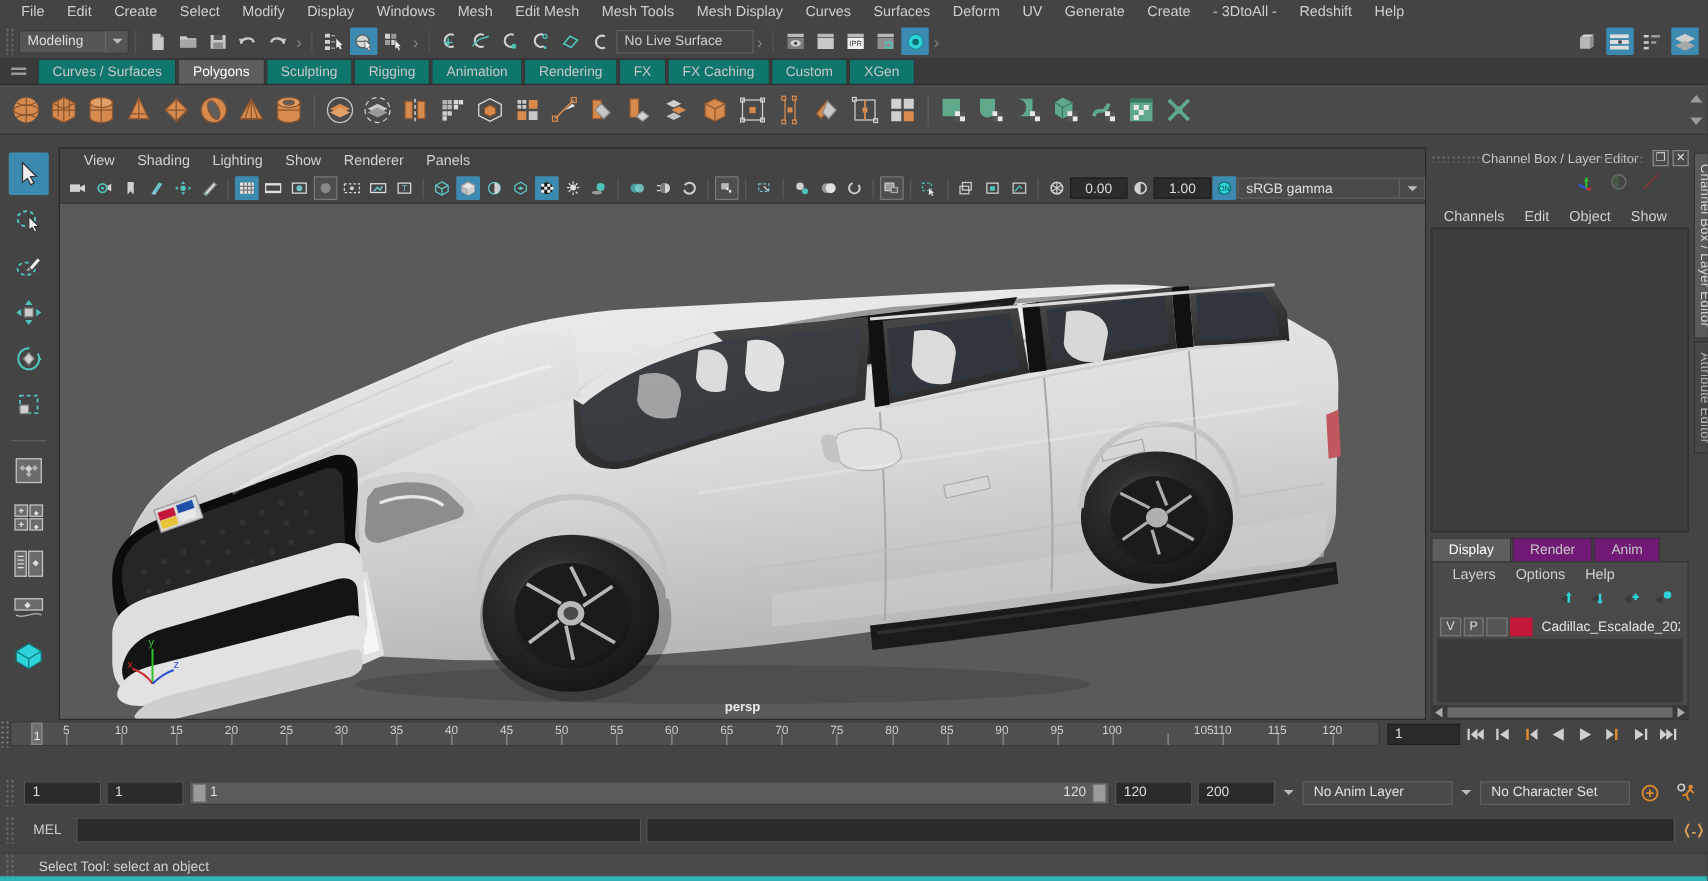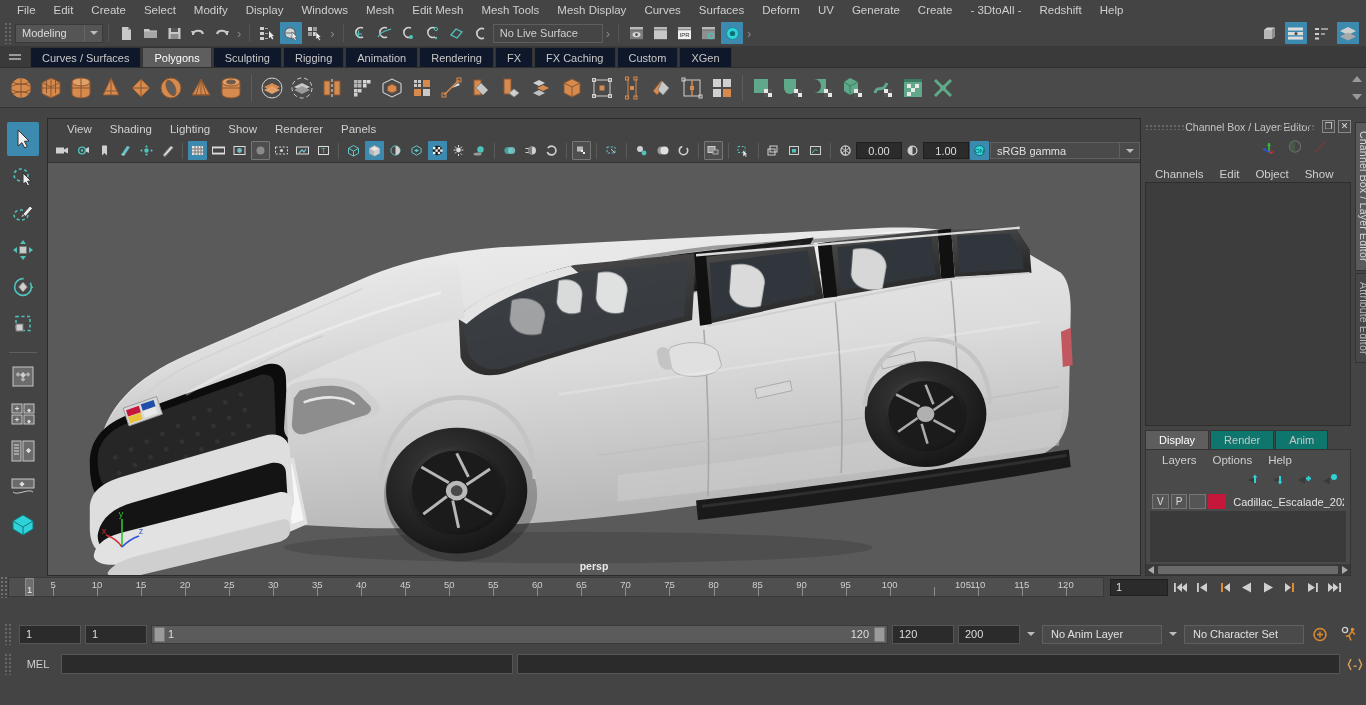--- a/index.html
+++ b/index.html
@@ -26,21 +26,21 @@
   .tbtn { width:22px; height:22px; display:inline-flex; align-items:center; justify-content:center; margin:0 1px; border-radius:1px;}
   .tbtn.on { background:#3c8ab0; }
   .tbtn svg { display:block; }
   .livefield { width:110px; height:19px; background:#454545; border:1px solid #5e5e5e; color:#cfcfcf; font-size:11px; display:flex; align-items:center; padding-left:6px;}
   .rbracket { color:#888; font-size:13px; margin:0 3px; }
 
   
   .shelfbar { height:22px; background:#3a3a3a; display:flex; align-items:flex-end; padding-left:4px; border-bottom:1px solid #2e2e2e;}
   .hamb { width:22px; height:20px; display:flex; flex-direction:column; justify-content:center; align-items:center; gap:2px; margin-right:4px;}
   .hamb i { display:block; width:12px; height:2px; background:#999; }
-  .stab { height:20px; padding:0 11px; line-height:20px; font-size:11px; color:#c8c8c8; background:#0f172a; border:1px solid #343434; border-bottom:none; margin-right:1px; border-radius:2px 2px 0 0;}
+  .stab { height:20px; padding:0 11px; line-height:20px; font-size:11px; color:#c8c8c8; background:#0f766e; border:1px solid #343434; border-bottom:none; margin-right:1px; border-radius:2px 2px 0 0;}
   .stab.sel { background:#5e5e5e; color:#fff; }
 
   
   .shelfrow { height:40px; background:#4a4a4a; display:flex; align-items:center; padding-left:6px; border-bottom:1px solid #333; position:relative;}
   .sicon { width:30px; height:34px; display:flex; align-items:center; justify-content:center; }
   .vline { width:1px; height:26px; background:#5d5d5d; margin:0 5px; }
   .shelfscroll { position:absolute; right:2px; top:2px; width:14px; height:36px; display:flex; flex-direction:column; align-items:center; justify-content:space-around;}
   .tri-u { width:0;height:0;border-left:5px solid transparent;border-right:5px solid transparent;border-bottom:6px solid #9a9a9a;}
   .tri-d { width:0;height:0;border-left:5px solid transparent;border-right:5px solid transparent;border-top:6px solid #9a9a9a;}
 
@@ -75,21 +75,21 @@
   .rp-title { height:18px; display:flex; align-items:center; justify-content:center; position:relative; font-size:10.5px; color:#c6c6c6;}
   .rp-title .dotsl,.rp-title .dotsr { position:absolute; top:6px; height:6px; width:40px; background-image:radial-gradient(#666 1px, transparent 1px); background-size:4px 4px;}
   .rp-title .dotsl{left:4px;} .rp-title .dotsr{right:40px;}
   .winbtn { position:absolute; top:2px; width:13px; height:13px; border:1px solid #888; background:#4a4a4a; display:flex; align-items:center; justify-content:center; font-size:9px; color:#ddd; line-height:1;}
   .cb-icons { height:22px; display:flex; align-items:center; justify-content:flex-end; padding-right:26px; gap:10px; }
   .cb-menu { height:22px; display:flex; align-items:flex-end; padding-left:6px; }
   .cb-menu .mi { padding:0 8px; font-size:11.5px; color:#cfcfcf; }
   .cb-area { margin:2px 4px 2px 4px; background:#3d3d3d; border:1px solid #2e2e2e; height:244px; }
 
   .le-tabs { display:flex; padding-left:4px; margin-top:2px; }
-  .le-tab { padding:3px 13px; font-size:11px; color:#c6c6c6; background:#0f766e; border:1px solid #343434; border-bottom:none; margin-right:1px;}
+  .le-tab { padding:3px 13px; font-size:11px; color:#c6c6c6; background:#701a75; border:1px solid #343434; border-bottom:none; margin-right:1px;}
   .le-tab.sel { background:#5e5e5e; color:#fff; }
   .le-body { margin:0 4px 0 4px; background:#4a4a4a; border:1px solid #343434; flex:1; display:flex; flex-direction:column;}
   .le-menu { height:20px; display:flex; align-items:center; padding-left:8px;}
   .le-menu .mi { padding:0 8px; font-size:11.5px; color:#cfcfcf;}
   .le-btns { height:20px; display:flex; align-items:center; justify-content:flex-end; padding-right:12px; gap:9px;}
   .le-list { background:#3a3a3a; margin:2px 4px; flex:1; position:relative; }
   .layer-row { display:flex; align-items:center; height:19px; background:#4a4a4a; padding:0 2px; gap:2px;}
   .lbox { width:18px; height:15px; border:1px solid #777; background:#555; font-size:10px; color:#ddd; display:flex; align-items:center; justify-content:center;}
   .lcolor { width:20px; height:15px; background:#c41739; }
   .lname { font-size:11px; color:#e2e2e2; margin-left:5px; white-space:nowrap; overflow:hidden;}
@@ -1501,13 +1501,18 @@
     <div class="mel-out"></div>
     <div class="mel-btn">
       <svg width="16" height="15" viewBox="0 0 16 15">
           <path d="M4 2L1.4 7.5 4 13" stroke="#d8a15a" stroke-width="1.5" fill="none"></path>
           <path d="M12 2l2.6 5.5L12 13" stroke="#d8a15a" stroke-width="1.5" fill="none"></path>
           <path d="M6.6 9.2h3" stroke="#d8a15a" stroke-width="1.4"></path>
         </svg>
     </div>
   </div>
 
+  <div class="statusline">
+    <div class="gripdots"></div>
+    <div class="txt">Select Tool: select an object</div>
+    <div class="hl"></div>
+  </div>
 </div>
 
 </body></html>

